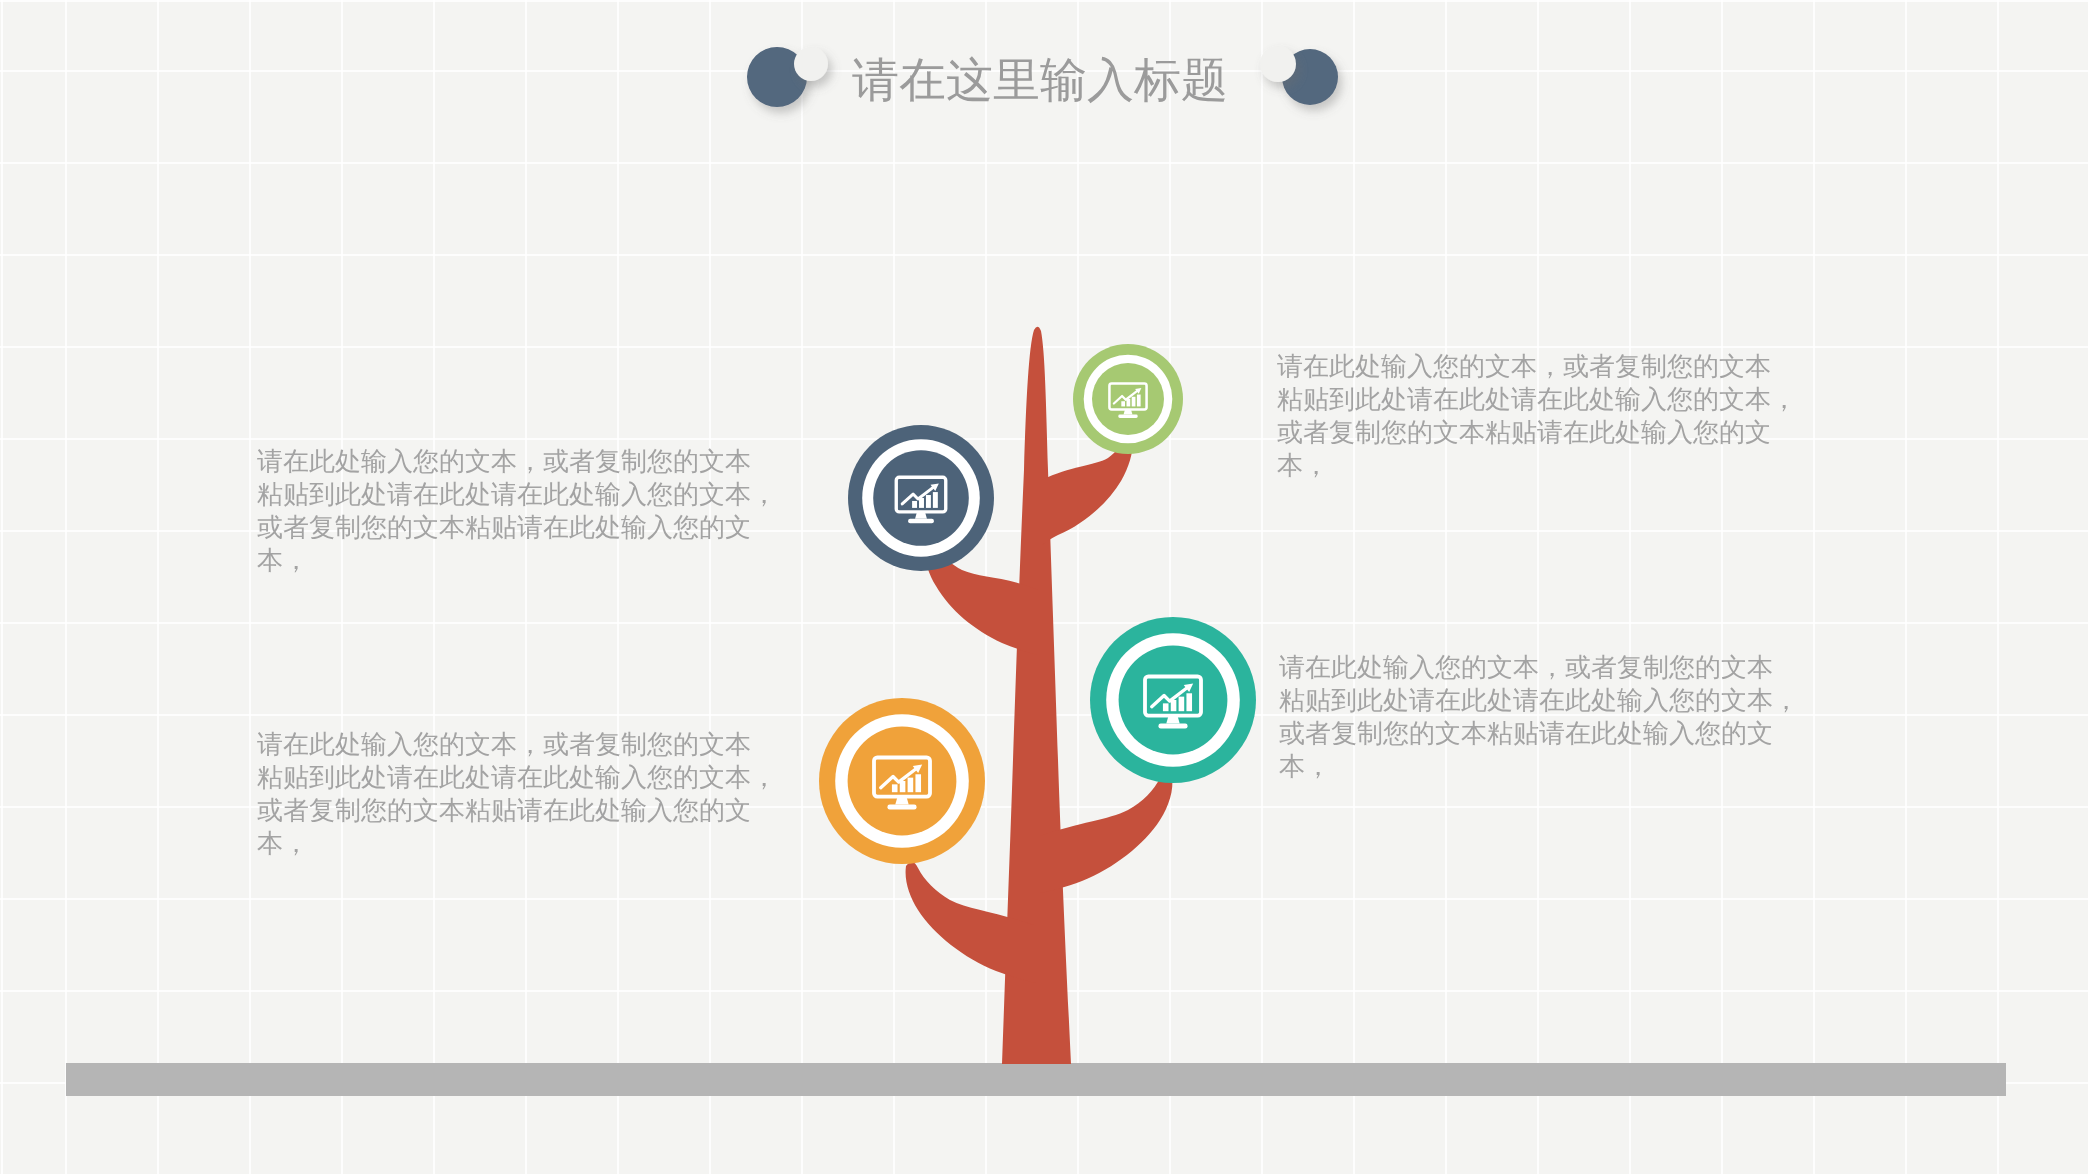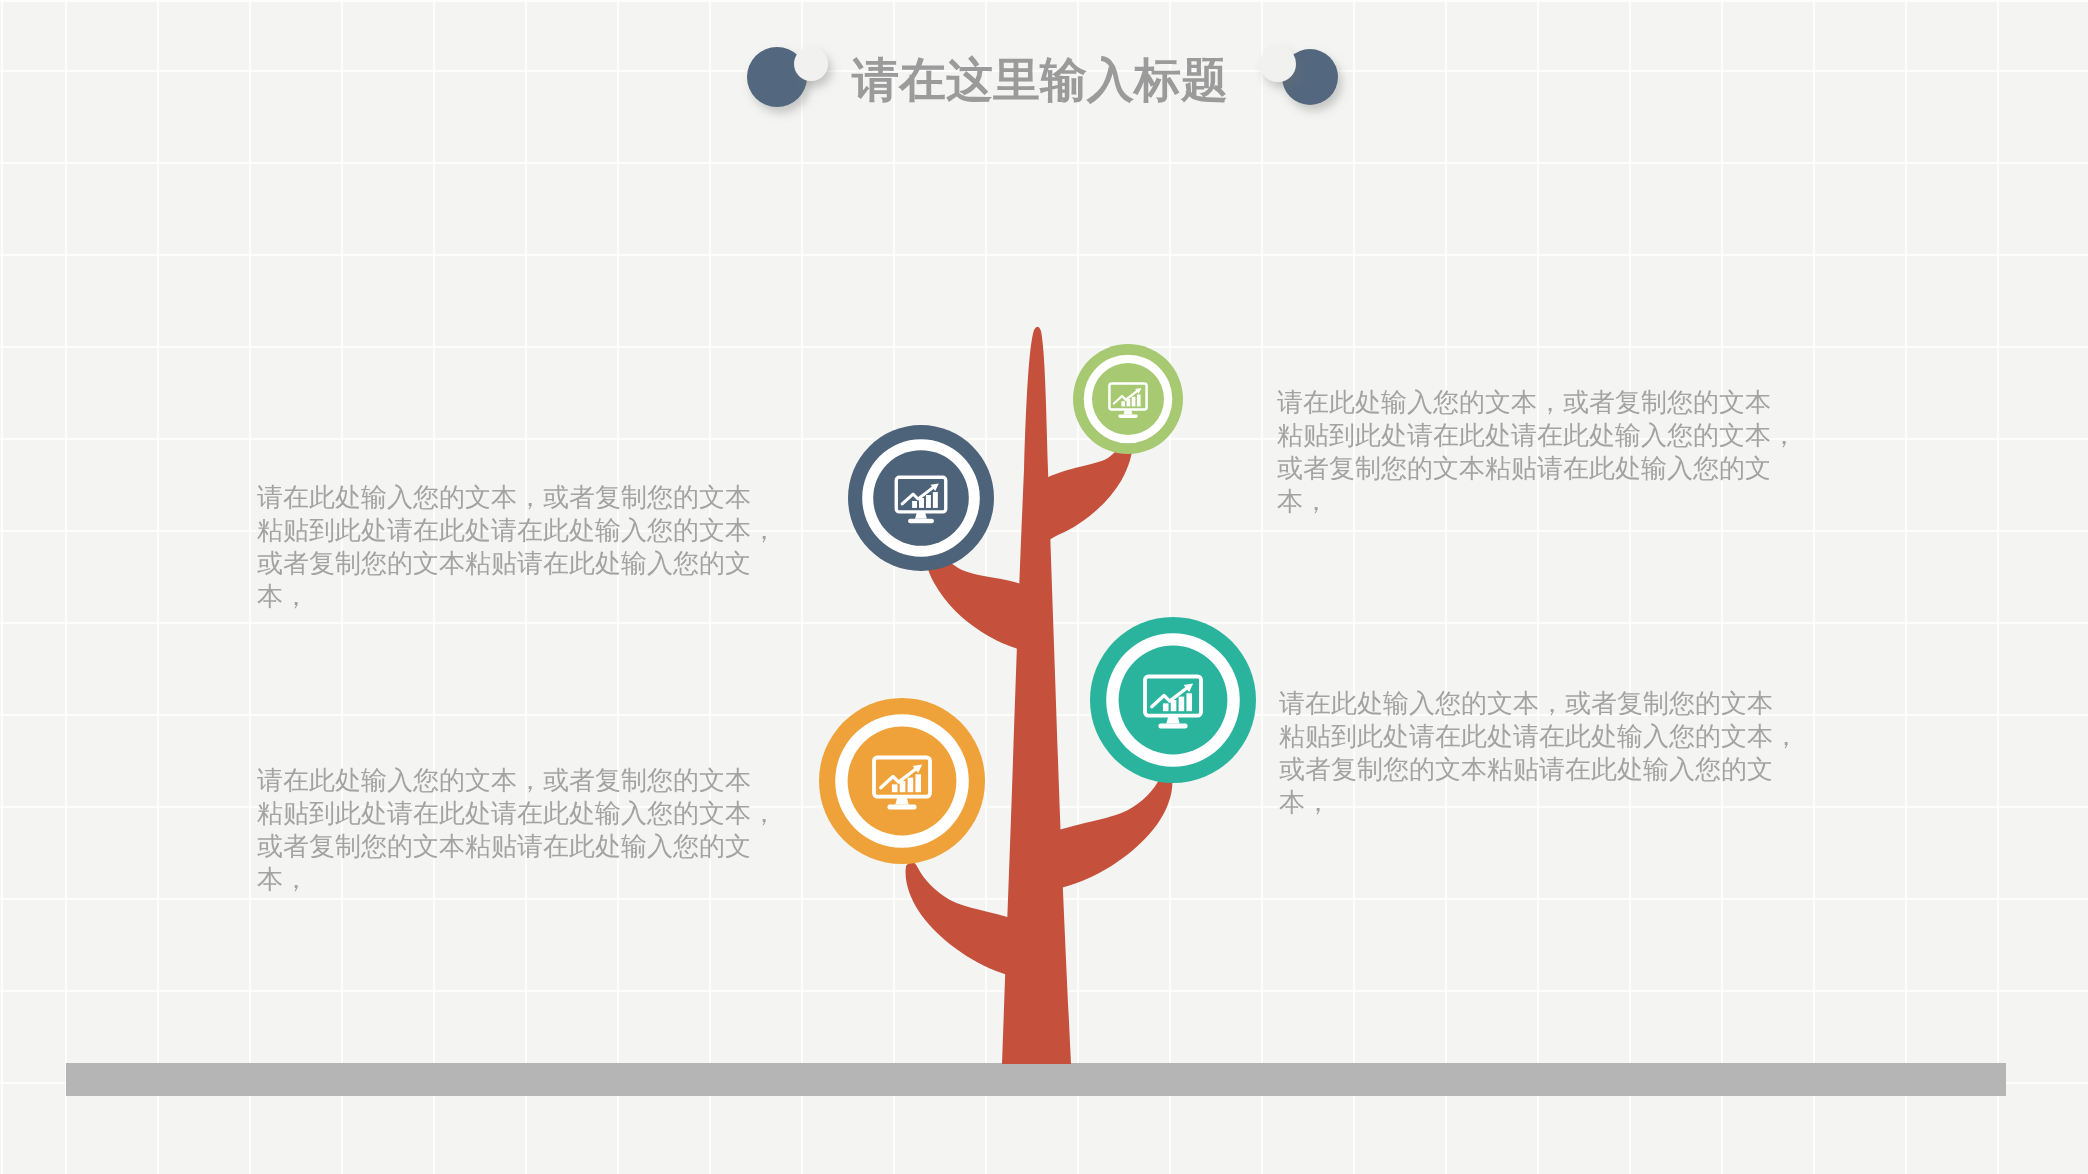--- a/index.html
+++ b/index.html
@@ -10,28 +10,27 @@
     overflow:hidden;
     background-color:#f4f4f2;
     background-image:
       repeating-linear-gradient(to right, rgba(255,255,255,0.85) 0px, rgba(255,255,255,0.85) 2px, transparent 2px, transparent 92px),
       repeating-linear-gradient(to bottom, rgba(255,255,255,0.85) 0px, rgba(255,255,255,0.85) 2px, transparent 2px, transparent 92px);
     background-position:65px 70px;
   }
   .art{position:absolute;left:0;top:0;width:2088px;height:1174px;display:block;}
   .page-title{
     position:absolute;left:852px;top:56px;
-    font-size:47px;line-height:47px;font-weight:bold;
+    font-size:47px;line-height:47px;font-weight:normal;
     letter-spacing:0px;color:#9b9b9b;white-space:nowrap;
   }
   .tb{
     position:absolute;width:525px;
     font-size:26px;line-height:33px;color:#a3a3a3;
     white-space:pre-line;
-    margin-top:36px;
   }
   .tb-left-upper {left:257px; top:445px;}
   .tb-left-lower {left:257px; top:728px;}
   .tb-right-upper{left:1277px;top:350px;}
   .tb-right-lower{left:1279px;top:651px;}
 </style>
 </head>
 <body>
 
 <div class="slide">

